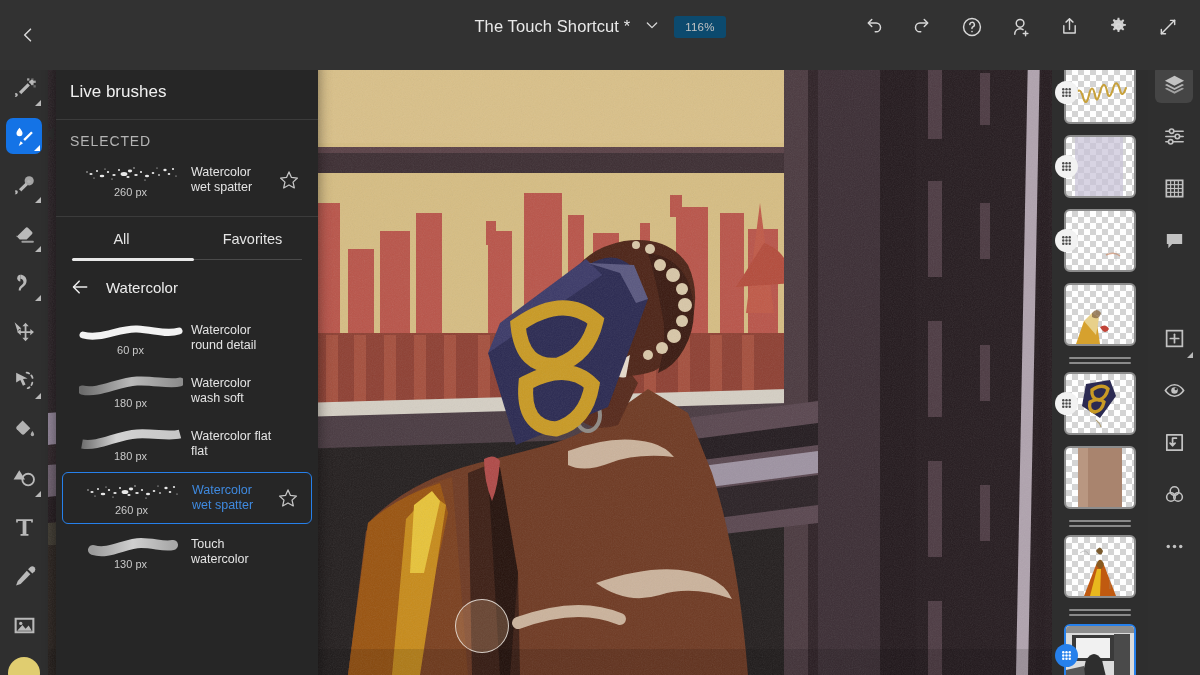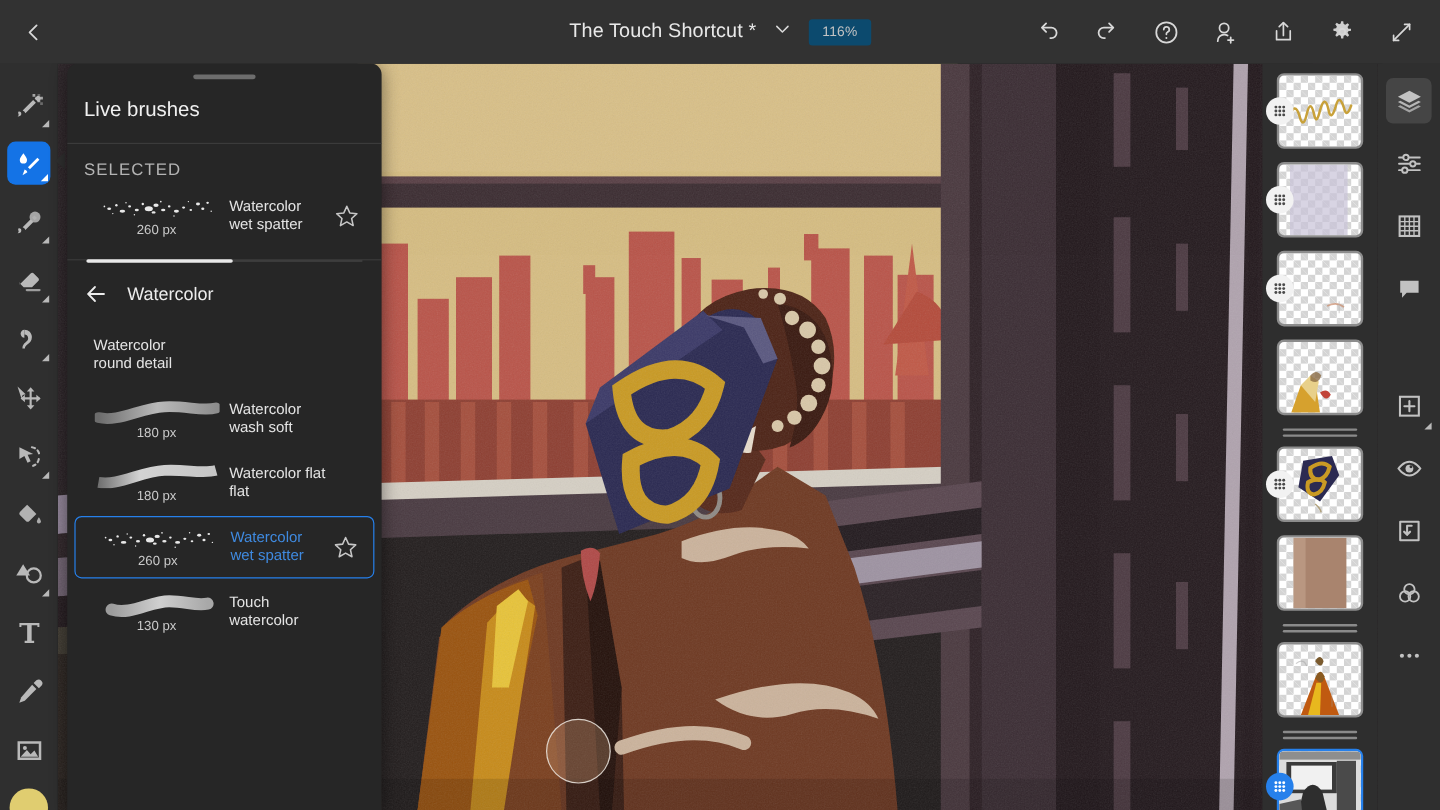--- a/index.html
+++ b/index.html
@@ -7,21 +7,21 @@
     width: 1200px; height: 675px;
     background: #2b2b2b;
     font-family: "Liberation Sans", sans-serif;
     overflow: hidden;
     -webkit-font-smoothing: antialiased;
   }
   #app { position: relative; width: 1200px; height: 675px; overflow: hidden; background:#2b2b2b; }
 
   
   #topbar {
-    position: absolute; top:0; left:0; width:1200px; height:53px;
+    position: absolute; top:0; left:0; width:1200px; height:70px;
     background:#323232; display:flex; align-items:center; z-index:40;
   }
   .tb-icon { color:#d8d8d8; display:flex; align-items:center; justify-content:center; cursor:pointer; }
   #back-btn { width:56px; height:53px; }
   #title-group { position:absolute; left:0; right:0; top:0; height:53px;
                  display:flex; align-items:center; justify-content:center; gap:14px; pointer-events:none; }
   #doc-title { font-size:16.5px; color:#e9e9e9; letter-spacing:.1px; pointer-events:auto; cursor:pointer;}
   #title-chevron { pointer-events:auto; cursor:pointer; }
   #zoom-badge {
     pointer-events:auto; cursor:pointer;
@@ -544,35 +544,45 @@
       </div>
       <div class="star">
         <svg width="22" height="22" viewBox="0 0 24 24" fill="none" stroke="currentColor" stroke-width="1.4" stroke-linejoin="round">
           <polygon points="12,3.2 14.7,9.2 21.2,9.9 16.4,14.3 17.8,20.7 12,17.4 6.2,20.7 7.6,14.3 2.8,9.9 9.3,9.2"></polygon>
         </svg>
       </div>
     </div>
 
     <div id="panel-hr2"></div>
 
+    <div id="tabs">
+      <div class="tab">All</div>
+      <div class="tab">Favorites</div>
+    </div>
     <div id="tab-underline-track">
       <div id="tab-underline"></div>
     </div>
 
     <div id="breadcrumb">
       <svg width="20" height="20" viewBox="0 0 24 24" fill="none" stroke="#ececec" stroke-width="1.8" stroke-linecap="round" stroke-linejoin="round">
         <line x1="20" y1="12" x2="4.5" y2="12"></line>
           <polyline points="11 5 4.2 12 11 19"></polyline>
       </svg>
       <span id="breadcrumb-label">Watercolor</span>
     </div>
 
     <div id="brush-list">
 
       <div class="brush-row">
+        <div class="brush-left">
+          <svg class="brush-stroke" viewBox="0 0 104 22">
+            <path d="M4 14 C22 19, 40 7, 58 8 C76 9, 88 14, 100 10" stroke="#f2f2f2" stroke-width="7" fill="none" stroke-linecap="round"></path>
+          </svg>
+          <span class="brush-size">60 px</span>
+        </div>
         <div class="brush-name">
           <span>Watercolor</span><br>
           <span>round detail</span>
         </div>
         <div class="star"></div>
       </div>
 
       <div class="brush-row">
         <div class="brush-left">
           <svg class="brush-stroke" viewBox="0 0 104 22">

